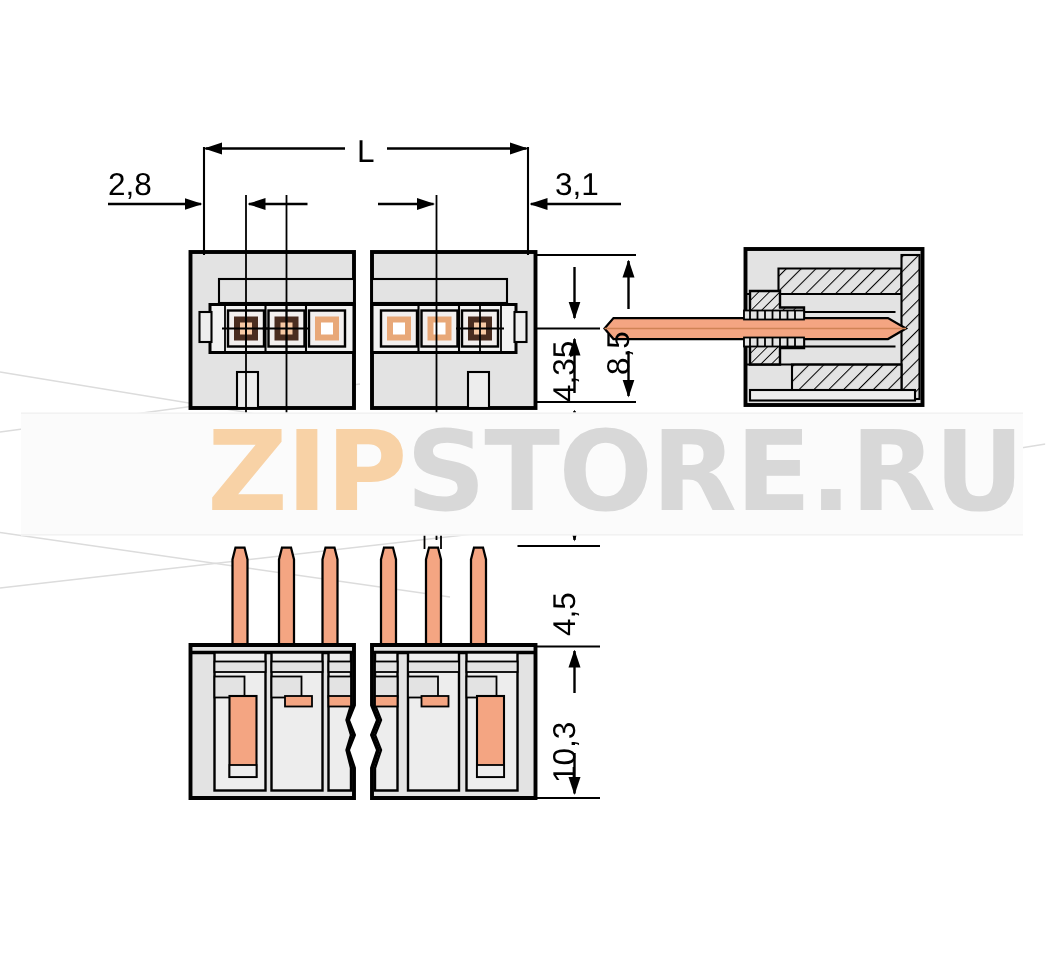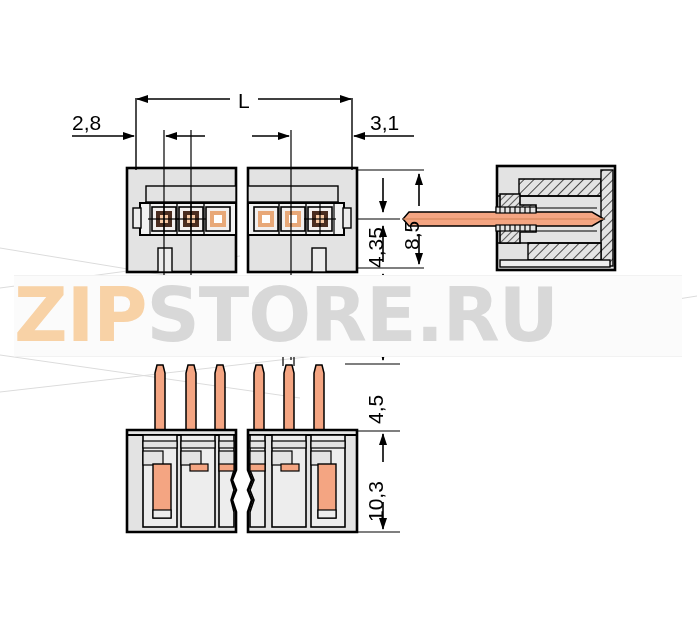--- a/index.html
+++ b/index.html
@@ -46,21 +46,21 @@
     position:absolute;
     left:0; top:-2px;
     width:668px;
     height:84px;
     line-height:84px;
     font-family:"DejaVu Sans", sans-serif;
     font-weight:bold;
     font-size:74px;
     letter-spacing:-1px;
     white-space:nowrap;
-    text-align:left;
+    text-align:right;
   }
   #watermark .wm-zip{ color:#f8d2a6; }
   #watermark .wm-store{ color:#d8d8d8; }
 </style>
 </head>
 <body>
 
 <div id="page">
 
   <svg id="drawing" viewBox="0 0 697 638" xmlns="http://www.w3.org/2000/svg">

